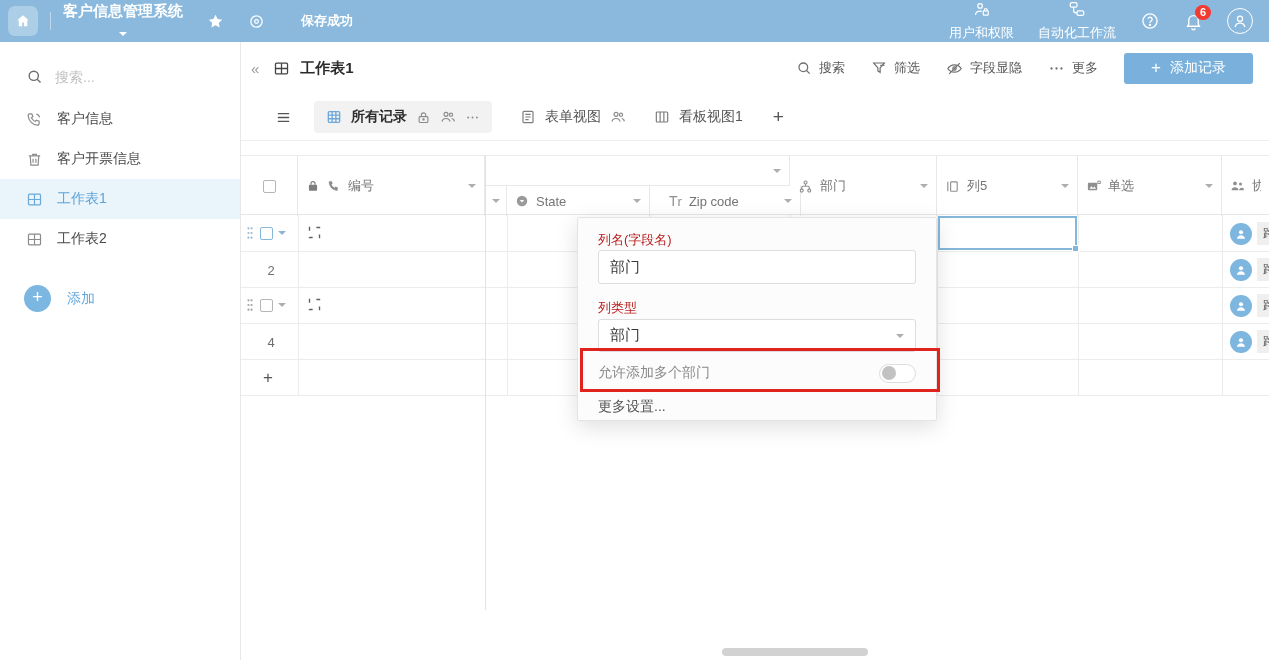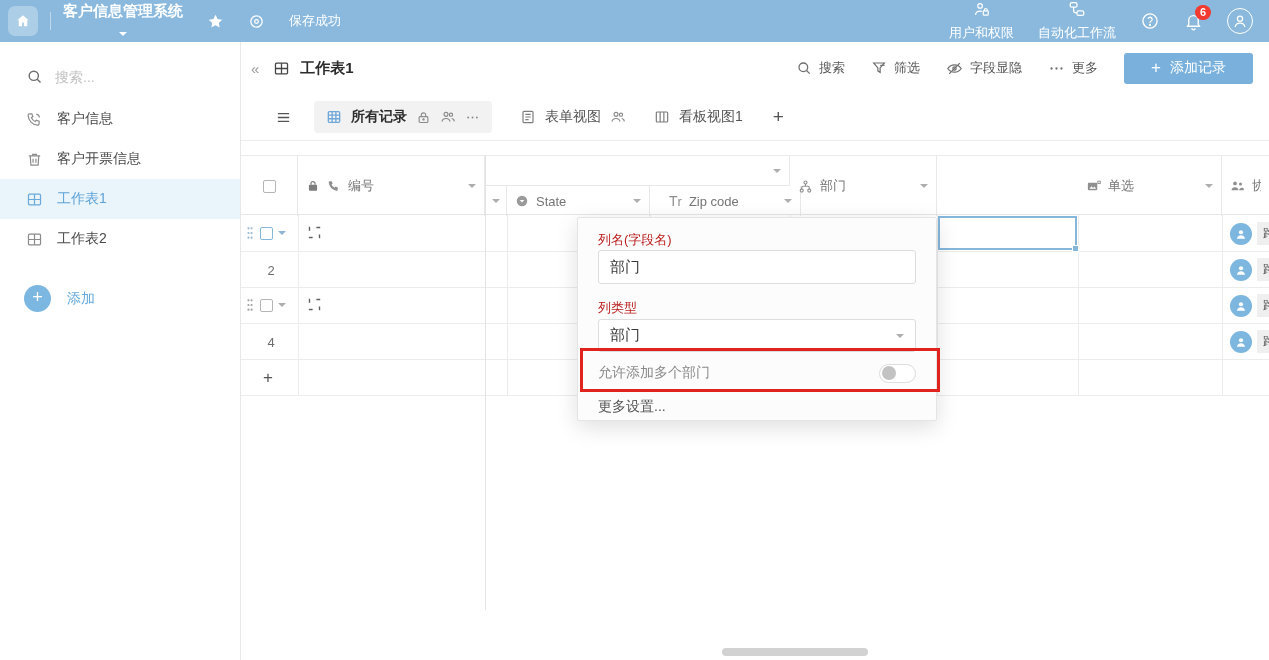--- a/index.html
+++ b/index.html
@@ -8,21 +8,21 @@
   .ico { display:inline-block; vertical-align:middle; flex:none; }
   .car { width:0; height:0; border:4px solid transparent; border-top-color:#aeaeae; margin-top:4px; flex:none; }
 
   
   .topbar { position:absolute; left:0; top:0; width:1269px; height:42px; background:#8ab9dd; display:flex; align-items:center; color:#fff; z-index:30; }
   .home-btn { width:30px; height:30px; margin-left:8px; background:rgba(255,255,255,.30); border-radius:7px; display:flex; align-items:center; justify-content:center; cursor:pointer; }
   .tb-div { width:1px; height:18px; background:rgba(255,255,255,.45); margin:0 12px 0 12px; }
   .app-title { font-size:15px; font-weight:bold; display:flex; align-items:center; gap:7px; cursor:pointer;flex-direction:column; }
   .app-title .car { border-top-color:#fff; }
   .tb-ic { margin-left:24px; cursor:pointer; display:flex; align-items:center; }
-  .save-status { margin-left:24px; font-size:13px; }
+  .save-status { margin-left:36px; font-size:13px;font-weight:bold; }
   .tb-right { margin-left:auto; display:flex; align-items:center; gap:24px; padding-right:16px; }
   .tb-item { display:flex; align-items:center; gap:6px; font-size:13px; cursor:pointer;flex-direction:column; }
   .bell-wrap { position:relative; cursor:pointer; display:flex; }
   .badge { position:absolute; top:-7px; left:11px; background:#f23a30; color:#fff; font-size:11px; line-height:15px; min-width:16px; text-align:center; border-radius:8px; padding:0 4px; font-weight:bold; }
   .avatar-top { width:26px; height:26px; border:1.6px solid #fff; border-radius:50%; display:flex; align-items:center; justify-content:center; cursor:pointer; }
 
   
   .sidebar { position:absolute; left:0; top:42px; width:241px; bottom:0; background:#fff; border-right:1px solid #e8e8e8; z-index:20; }
   .sb-search { display:flex; align-items:center; gap:12px; margin:26px 0 14px 26px; color:#9e9e9e; }
   .sb-search input { border:none; outline:none; font-size:14px; color:#737373; width:150px; background:transparent; font-family:inherit; }
@@ -343,20 +343,28 @@
     <div class="hc" style="left:549px;width:147px;">
       <svg class="ico" width="15" height="15" viewBox="0 0 24 24" fill="none" stroke="#8f8f8f" stroke-width="1.8">
           <circle cx="12" cy="5.5" r="2.4"></circle>
           <circle cx="6" cy="18.5" r="2.4"></circle>
           <circle cx="18" cy="18.5" r="2.4"></circle>
           <path d="M12 8v3.5M12 11.5H8a2 2 0 0 0-2 2V16M12 11.5h4a2 2 0 0 1 2 2V16"></path>
         </svg>
       <span class="hlabel">部门</span>
       <span class="car"></span>
     </div>
+    <div class="hc" style="left:696px;width:141px;">
+      <svg class="ico" width="15" height="15" viewBox="0 0 24 24" fill="none" stroke="#8f8f8f" stroke-width="1.8">
+          <path d="M4.5 4.5v15"></path>
+          <rect x="9" y="4.5" width="10.5" height="15" rx="1"></rect>
+        </svg>
+      <span class="hlabel">列5</span>
+      <span class="car"></span>
+    </div>
     <div class="hc" style="left:837px;width:144px;">
       <svg class="ico" width="15" height="15" viewBox="0 0 24 24">
           <rect x="3" y="6" width="15" height="12" rx="1.5" fill="#8f8f8f"></rect>
           <path d="M5.5 15.5l3.3-4 2.5 3 2-2.4 2.9 3.4z" fill="#fff"></path>
           <rect x="19" y="3.5" width="3.8" height="3.8" fill="none" stroke="#8f8f8f" stroke-width="1.5"></rect>
         </svg>
       <span class="hlabel">单选</span>
       <span class="car"></span>
     </div>
     <div class="hc" style="left:981px;width:47px;border-right:none;">

